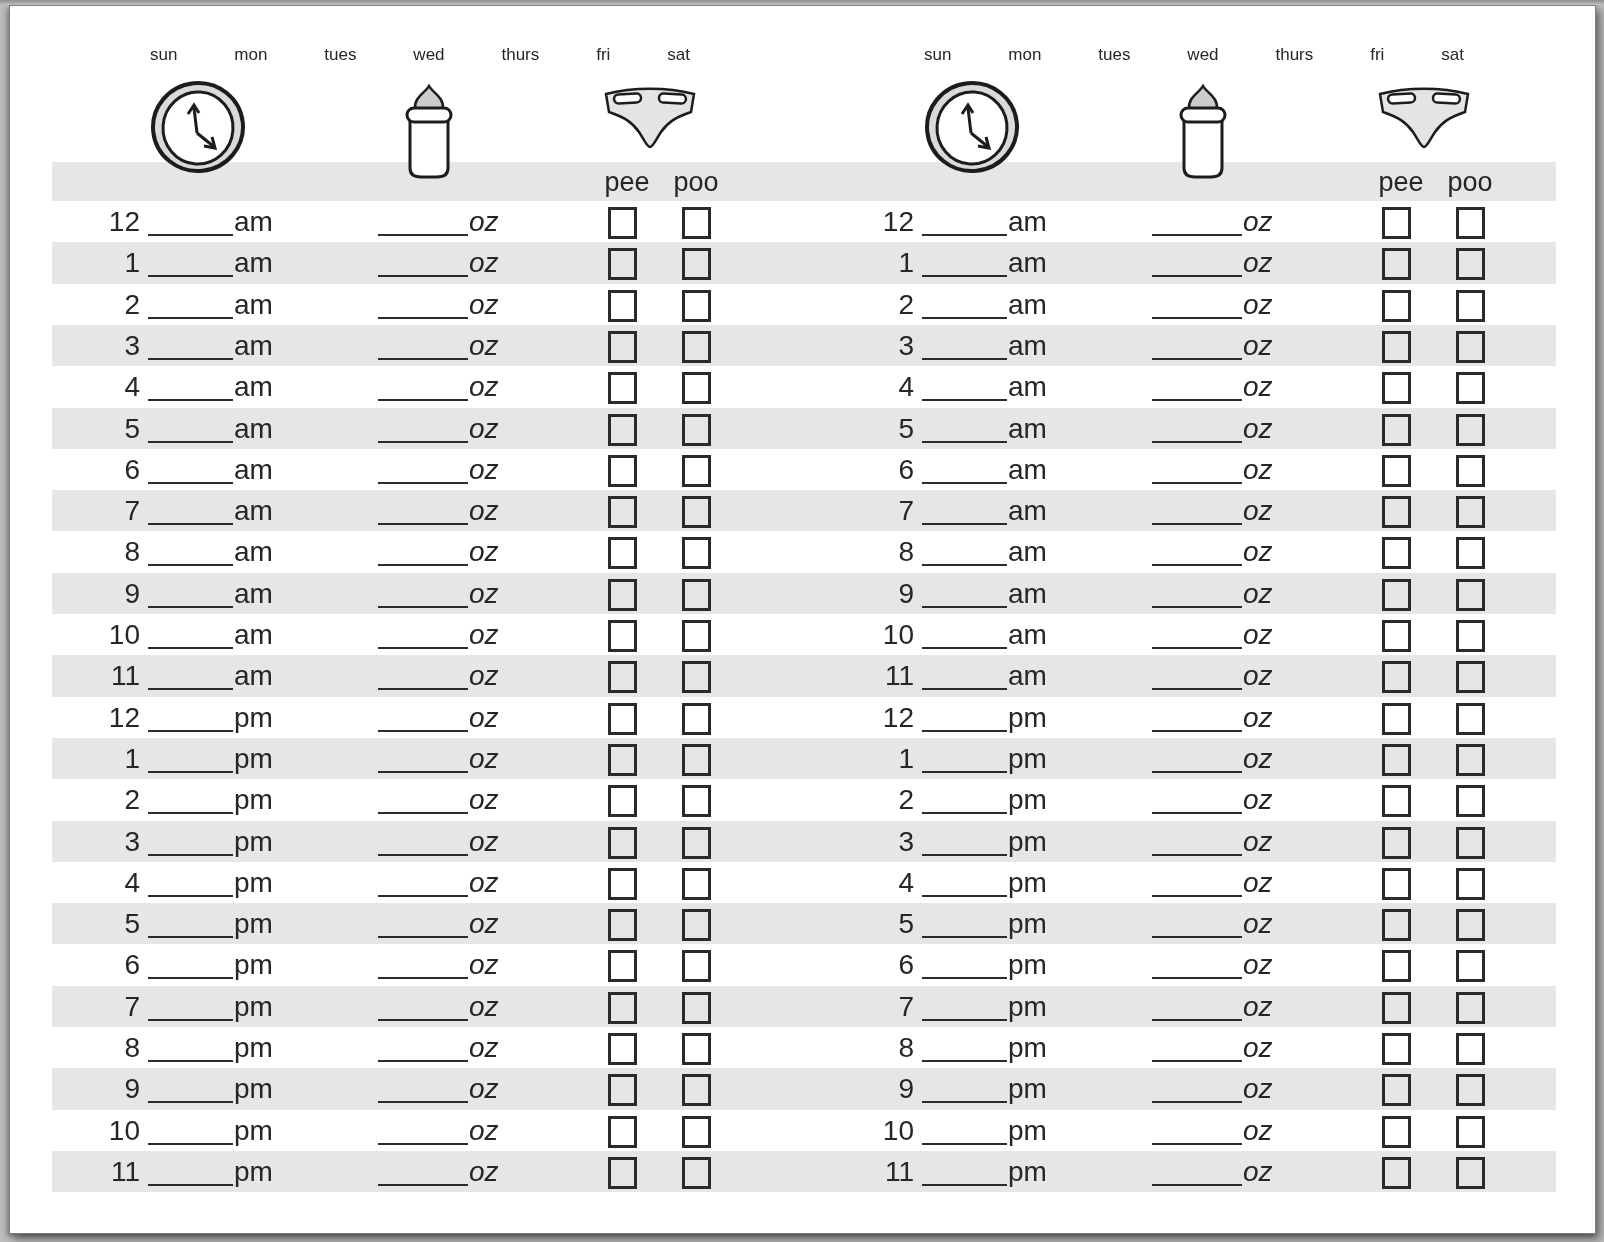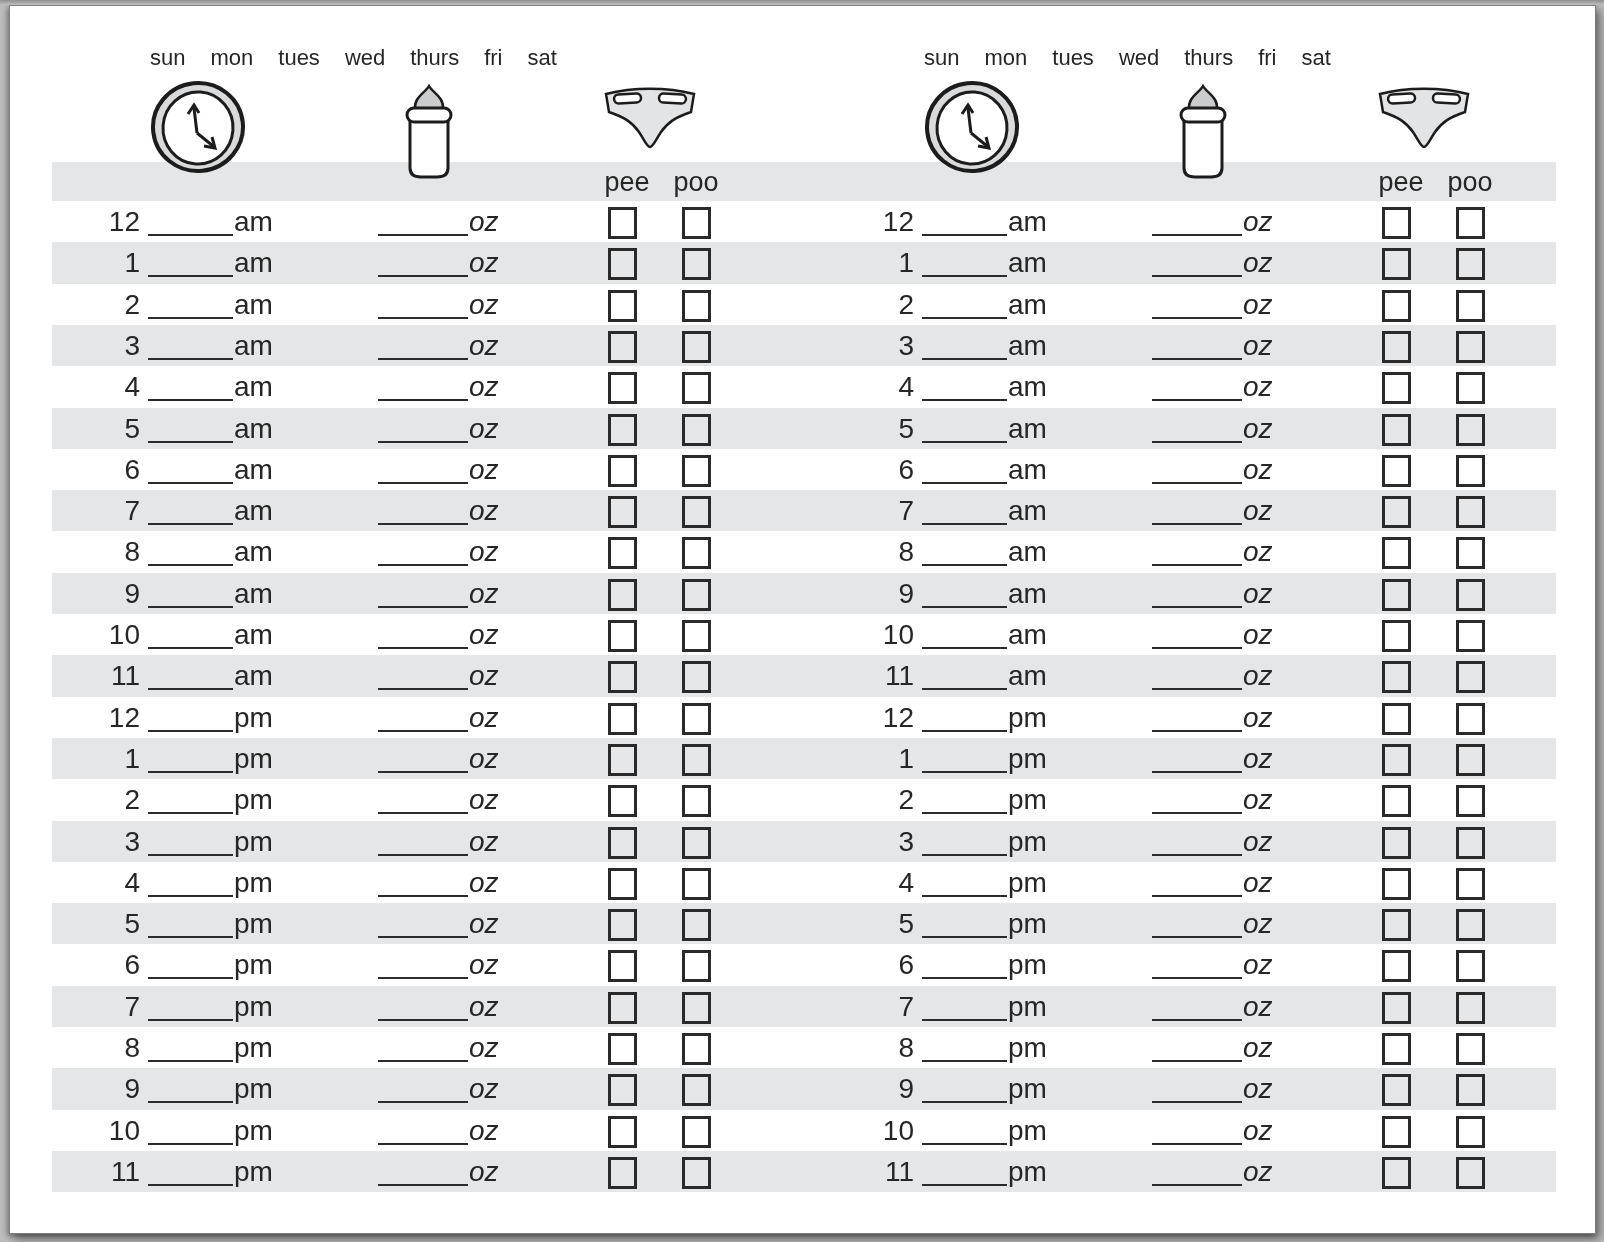--- a/index.html
+++ b/index.html
@@ -10,21 +10,21 @@
     background:var(--page-bg,#fff);border:1px solid #7e7e7e;
     box-shadow:-2px 2px 5px rgba(0,0,0,.30), 4px 5px 9px rgba(0,0,0,.45);z-index:1;}
   
   .content{position:absolute;left:-10px;top:-6px;width:1604px;height:1242px;}
   .stripes,.panel{position:absolute;left:0;top:0;width:1604px;height:1242px;}
   .stripe{position:absolute;left:52px;width:1504px;background:var(--stripe,#e5e6e7);}
   .band{position:absolute;left:52px;top:162px;width:1504px;height:39px;
     background:var(--stripe,#e5e6e7);}
   .panel{z-index:2;}
   .days{position:absolute;left:150px;top:45px;width:540px;display:flex;
-    justify-content:flex-start;gap:25px;font-size:22px;color:var(--text,#262626);}
+    justify-content:space-between;gap:25px;font-size:17px;color:var(--text,#262626);}
   .icon{position:absolute;}
   .icon.clock{left:150px;top:80px;}
   .icon.bottle{left:396px;top:83px;}
   .icon.diaper{left:598px;top:84px;}
   .colhead{position:absolute;top:164px;height:36px;line-height:36px;
     font-size:27px;text-align:center;color:var(--text,#262626);}
   .colhead.pee{left:598px;width:58px;}
   .colhead.poo{left:666px;width:60px;}
   .rows{position:absolute;left:0;top:0;}
   .row{position:absolute;left:0;width:780px;height:41px;}

